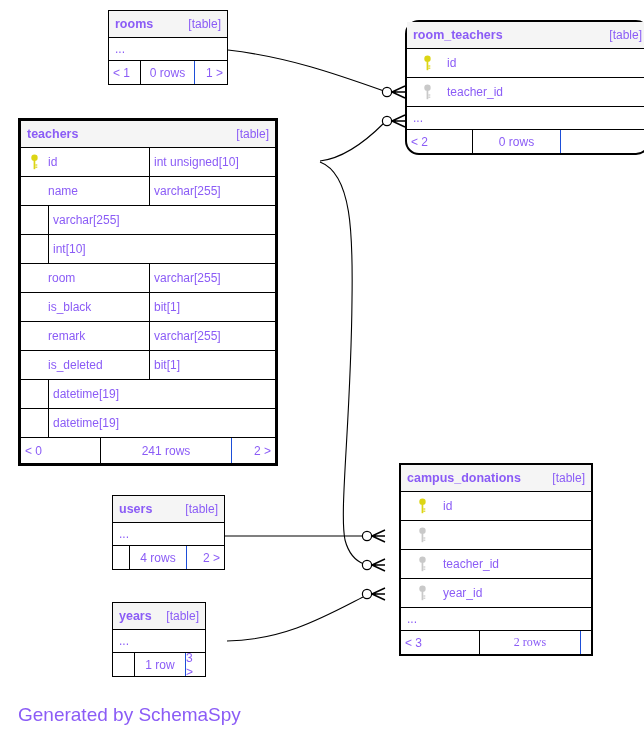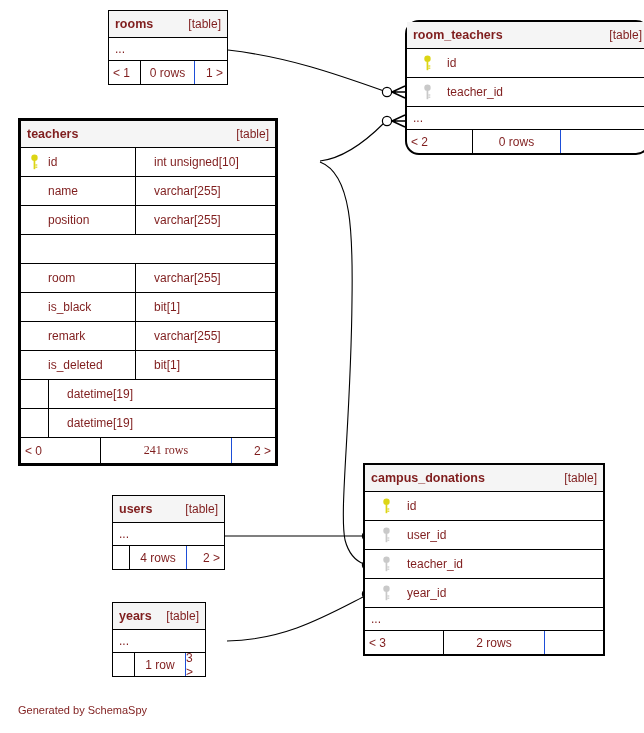--- a/index.html
+++ b/index.html
@@ -1,63 +1,63 @@
 <!DOCTYPE html>
 <html style="--bg: #ffffff; --header-bg: #f5f5f5; --line: #000000; --pk: #dcd514; --fk: #c9c9c9;"><head>
 <meta charset="utf-8">
 <style>
   html,body{margin:0;padding:0;background:#fff;}
   #canvas{position:relative;width:644px;height:733px;background:var(--bg,#fff);
-          font-family:"Liberation Sans","DejaVu Sans",sans-serif;font-size:12px;color:#7f1d1d;overflow:hidden;}
+          font-family:"Liberation Sans","DejaVu Sans",sans-serif;font-size:12px;color:#8b5cf6;overflow:hidden;}
   #edges{position:absolute;left:0;top:0;z-index:0;}
   .tbl{position:absolute;background:#fff;border:1px solid #000;z-index:1;box-sizing:border-box;}
   .tbl.focal{border-width:3px;}
   .tbl.mid{border-width:2px;}
   .hd{background:var(--header-bg,#f5f5f5);border-bottom:1px solid #000;display:flex;
       justify-content:space-between;align-items:center;height:27px;padding:0 6px;box-sizing:border-box;}
   .nm{font-weight:bold;font-size:12.5px;}
   .tag{font-weight:normal;margin-left:8px;}
   .row{display:flex;align-items:center;border-bottom:1px solid #000;height:29px;box-sizing:border-box;}
   .erow{display:flex;align-items:center;border-bottom:1px solid #000;height:23px;padding-left:6px;box-sizing:border-box;}
   .ftr{display:flex;align-items:stretch;height:23px;box-sizing:border-box;}
   .ftr span{display:flex;align-items:center;box-sizing:border-box;}
   .fl{justify-content:flex-start;padding-left:4px;border-right:1px solid #000;}
   .fc{justify-content:center;border-right:1px solid #1d4ed8;}
   .fr{justify-content:flex-end;padding-right:4px;flex:1;}
   .keycell{display:flex;justify-content:center;align-items:center;flex:0 0 auto;}
   .cname{flex:1;}
-  .ctype{border-left:1px solid #000;padding-left:18px;align-self:stretch;display:flex;align-items:center;}
+  .ctype{border-left:1px solid #000;padding-left:4px;align-self:stretch;display:flex;align-items:center;}
   .key .metal{fill:var(--fk,#c9c9c9);}
   .key.pk .metal{fill:var(--pk,#dcd514);}
 
   
   #t-rooms{left:108px;top:10px;width:120px;}
   #t-rooms .fl{width:32px;} #t-rooms .fc{width:54px;}
   
   #t-room-teachers{left:405px;top:20px;width:245px;border-radius:14px;}
   #t-room-teachers .keycell{width:40px;}
   #t-room-teachers .fl{width:66px;} #t-room-teachers .fc{width:88px;}
   
   #t-teachers{left:18px;top:118px;width:260px;}
   #t-teachers .keycell{width:27px;}
   #t-teachers .ctype{width:121px;flex:0 0 auto;}
   #t-teachers .ftr{height:25px;}
-  #t-teachers .fl{width:80px;} #t-teachers .fc{width:131px;font-family:Liberation Serif, serif;}
+  #t-teachers .fl{width:80px;} #t-teachers .fc{width:131px;}
   
   #t-users{left:112px;top:495px;width:113px;}
   #t-users .fl{width:17px;} #t-users .fc{width:57px;}
   
   #t-years{left:112px;top:602px;width:94px;}
   #t-years .fl{width:22px;} #t-years .fc{width:51px;}
   
-  #t-campus{left:363px;top:463px;width:242px;}
+  #t-campus{left:399px;top:463px;width:194px;}
   #t-campus .keycell{width:42px;}
-  #t-campus .fl{width:79px;} #t-campus .fc{width:101px;}
-
-  #note{position:absolute;left:18px;top:704px;font-size:11px;}
+  #t-campus .fl{width:79px;} #t-campus .fc{width:101px;font-family:Liberation Serif, serif;}
+
+  #note{position:absolute;left:18px;top:704px;font-size:19px;}
   .edge{stroke:var(--line,#000);stroke-width:1.1;fill:none;}
   .foot{stroke:var(--line,#000);stroke-width:1.4;fill:none;}
   .odot{fill:#fff;stroke:var(--line,#000);stroke-width:1.2;}
 </style>
 </head>
 <body>
 
 <div id="canvas">
 
   <svg id="edges" width="644" height="733">
@@ -145,25 +145,25 @@
       <span class="cname">id</span>
       <span class="ctype">int unsigned[10]</span>
     </div>
     <div class="row">
       <span class="keycell"></span>
       <span class="cname">name</span>
       <span class="ctype">varchar[255]</span>
     </div>
     <div class="row">
       <span class="keycell"></span>
-      <span class="cname">position</span>
-      <span class="ctype">varchar[255]</span>
-    </div>
-    <div class="row">
-      <span class="keycell"></span>
+      <span class="ctype">varchar[255]</span>
+    </div>
+    <div class="row">
+      <span class="keycell"></span>
+      <span class="ctype">int[10]</span>
     </div>
     <div class="row">
       <span class="keycell"></span>
       <span class="cname">room</span>
       <span class="ctype">varchar[255]</span>
     </div>
     <div class="row">
       <span class="keycell"></span>
       <span class="cname">is_black</span>
       <span class="ctype">bit[1]</span>
@@ -237,21 +237,20 @@
     </div>
     <div class="row">
       <span class="keycell">
         <svg class="key" width="9" height="16" viewBox="0 0 9 16">
             <circle class="metal" cx="4.5" cy="3.8" r="3.2"></circle>
             <rect class="metal" x="3.6" y="6.6" width="1.7" height="8.6"></rect>
             <rect class="metal" x="5.3" y="10.4" width="2" height="1.2"></rect>
             <rect class="metal" x="5.3" y="12.6" width="2" height="1.2"></rect>
           </svg>
       </span>
-      <span class="cname">user_id</span>
     </div>
     <div class="row">
       <span class="keycell">
         <svg class="key" width="9" height="16" viewBox="0 0 9 16">
             <circle class="metal" cx="4.5" cy="3.8" r="3.2"></circle>
             <rect class="metal" x="3.6" y="6.6" width="1.7" height="8.6"></rect>
             <rect class="metal" x="5.3" y="10.4" width="2" height="1.2"></rect>
             <rect class="metal" x="5.3" y="12.6" width="2" height="1.2"></rect>
           </svg>
       </span>

